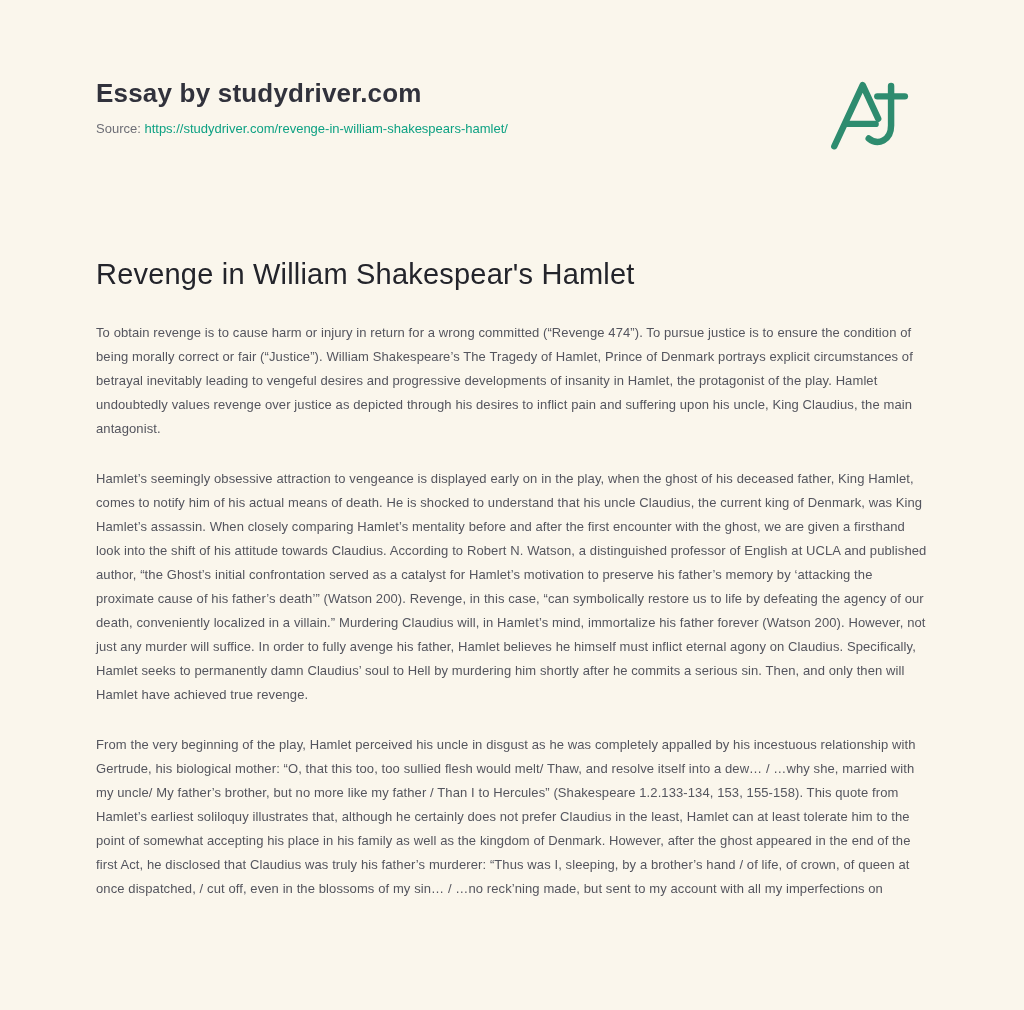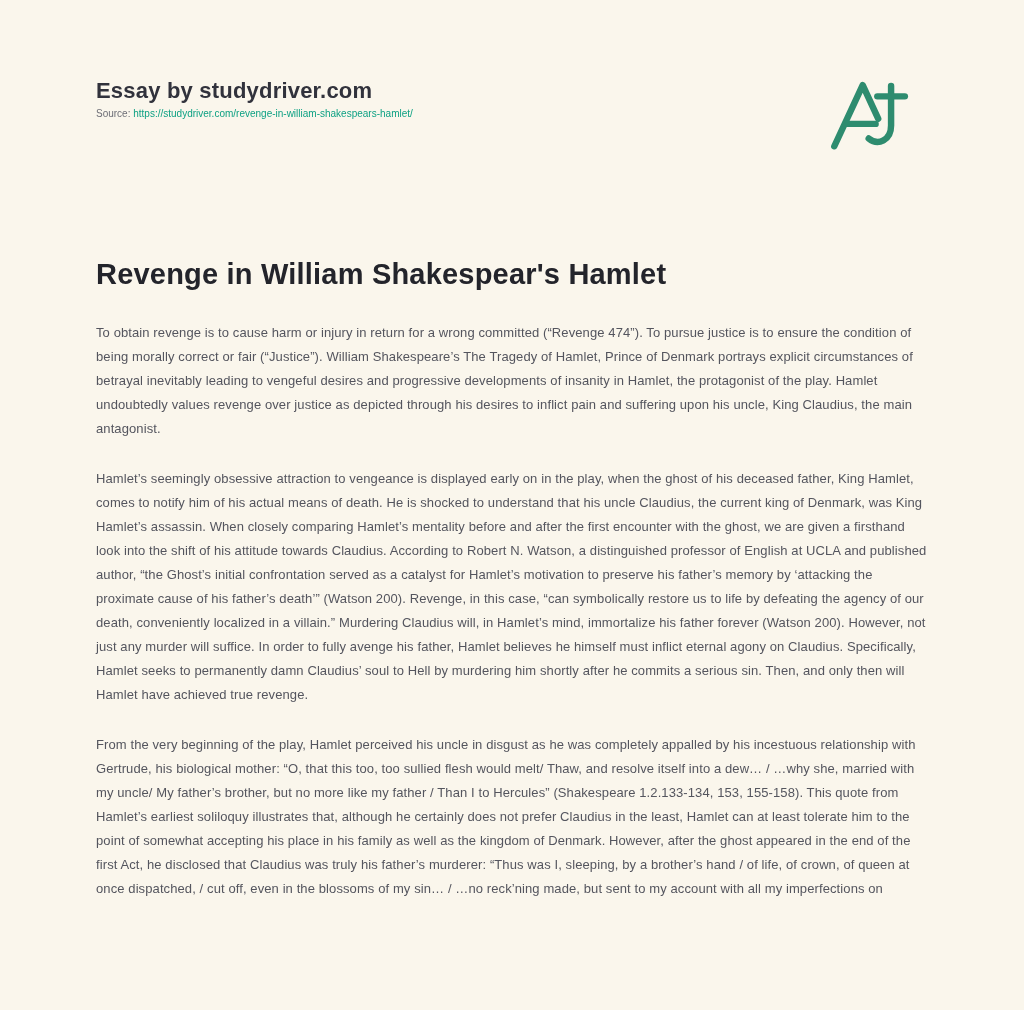--- a/index.html
+++ b/index.html
@@ -24,41 +24,41 @@
     padding: 72px 96px 0 96px;
     width: 1024px;
   }
   .page-header {
     display: flex;
     justify-content: space-between;
     align-items: flex-start;
   }
   .header-left { padding-top: 6px; }
   .essay-by {
-    font-size: 22px;
+    font-size: 26px;
     font-weight: 700;
     color: #31323c;
     letter-spacing: 0.2px;
   }
   .source-line {
-    margin-top: 4px;
-    font-size: 10px;
+    margin-top: 12px;
+    font-size: 13px;
     color: var(--muted);
   }
   .source-line a {
     color: var(--accent);
     text-decoration: none;
     cursor: pointer;
   }
   .logo { width: 86px; height: 90px; margin-right: 18px; }
   .logo svg { width: 100%; height: 100%; }
   .essay-title {
     margin-top: 96px;
     font-size: 29px;
-    font-weight: 700;
+    font-weight: 400;
     color: var(--heading);
     letter-spacing: 0.2px;
   }
   .essay-body { margin-top: 30px; }
   .essay-body p {
     font-size: 13px;
     line-height: 24px;
     color: var(--body-text);
     margin-bottom: 26px;
     letter-spacing: 0.1px;

